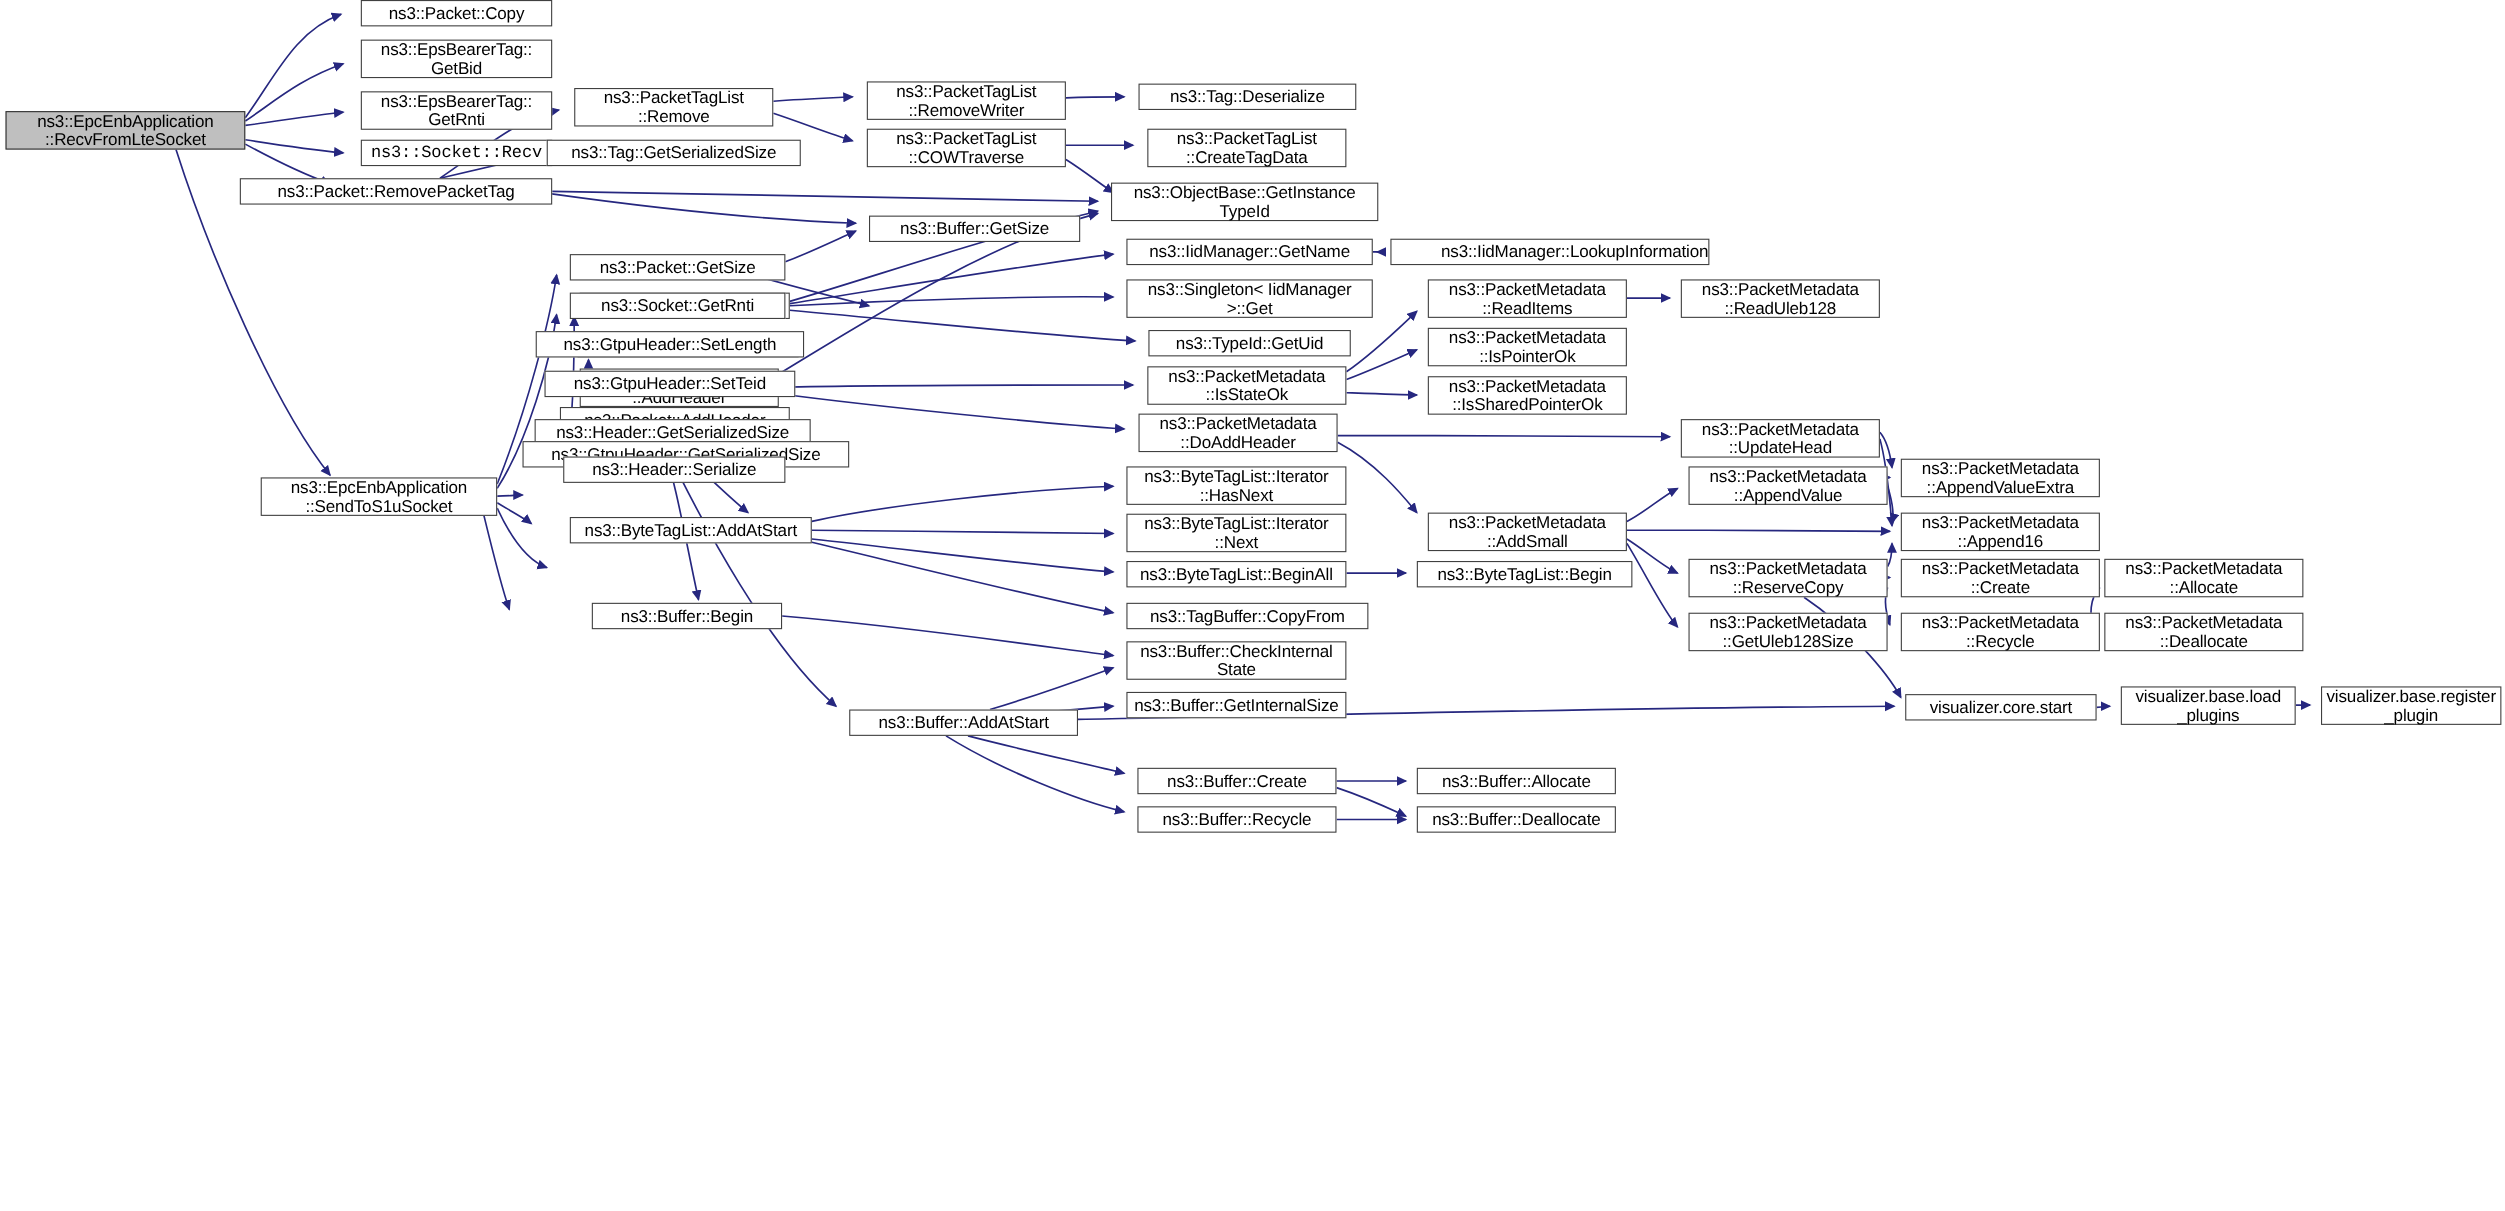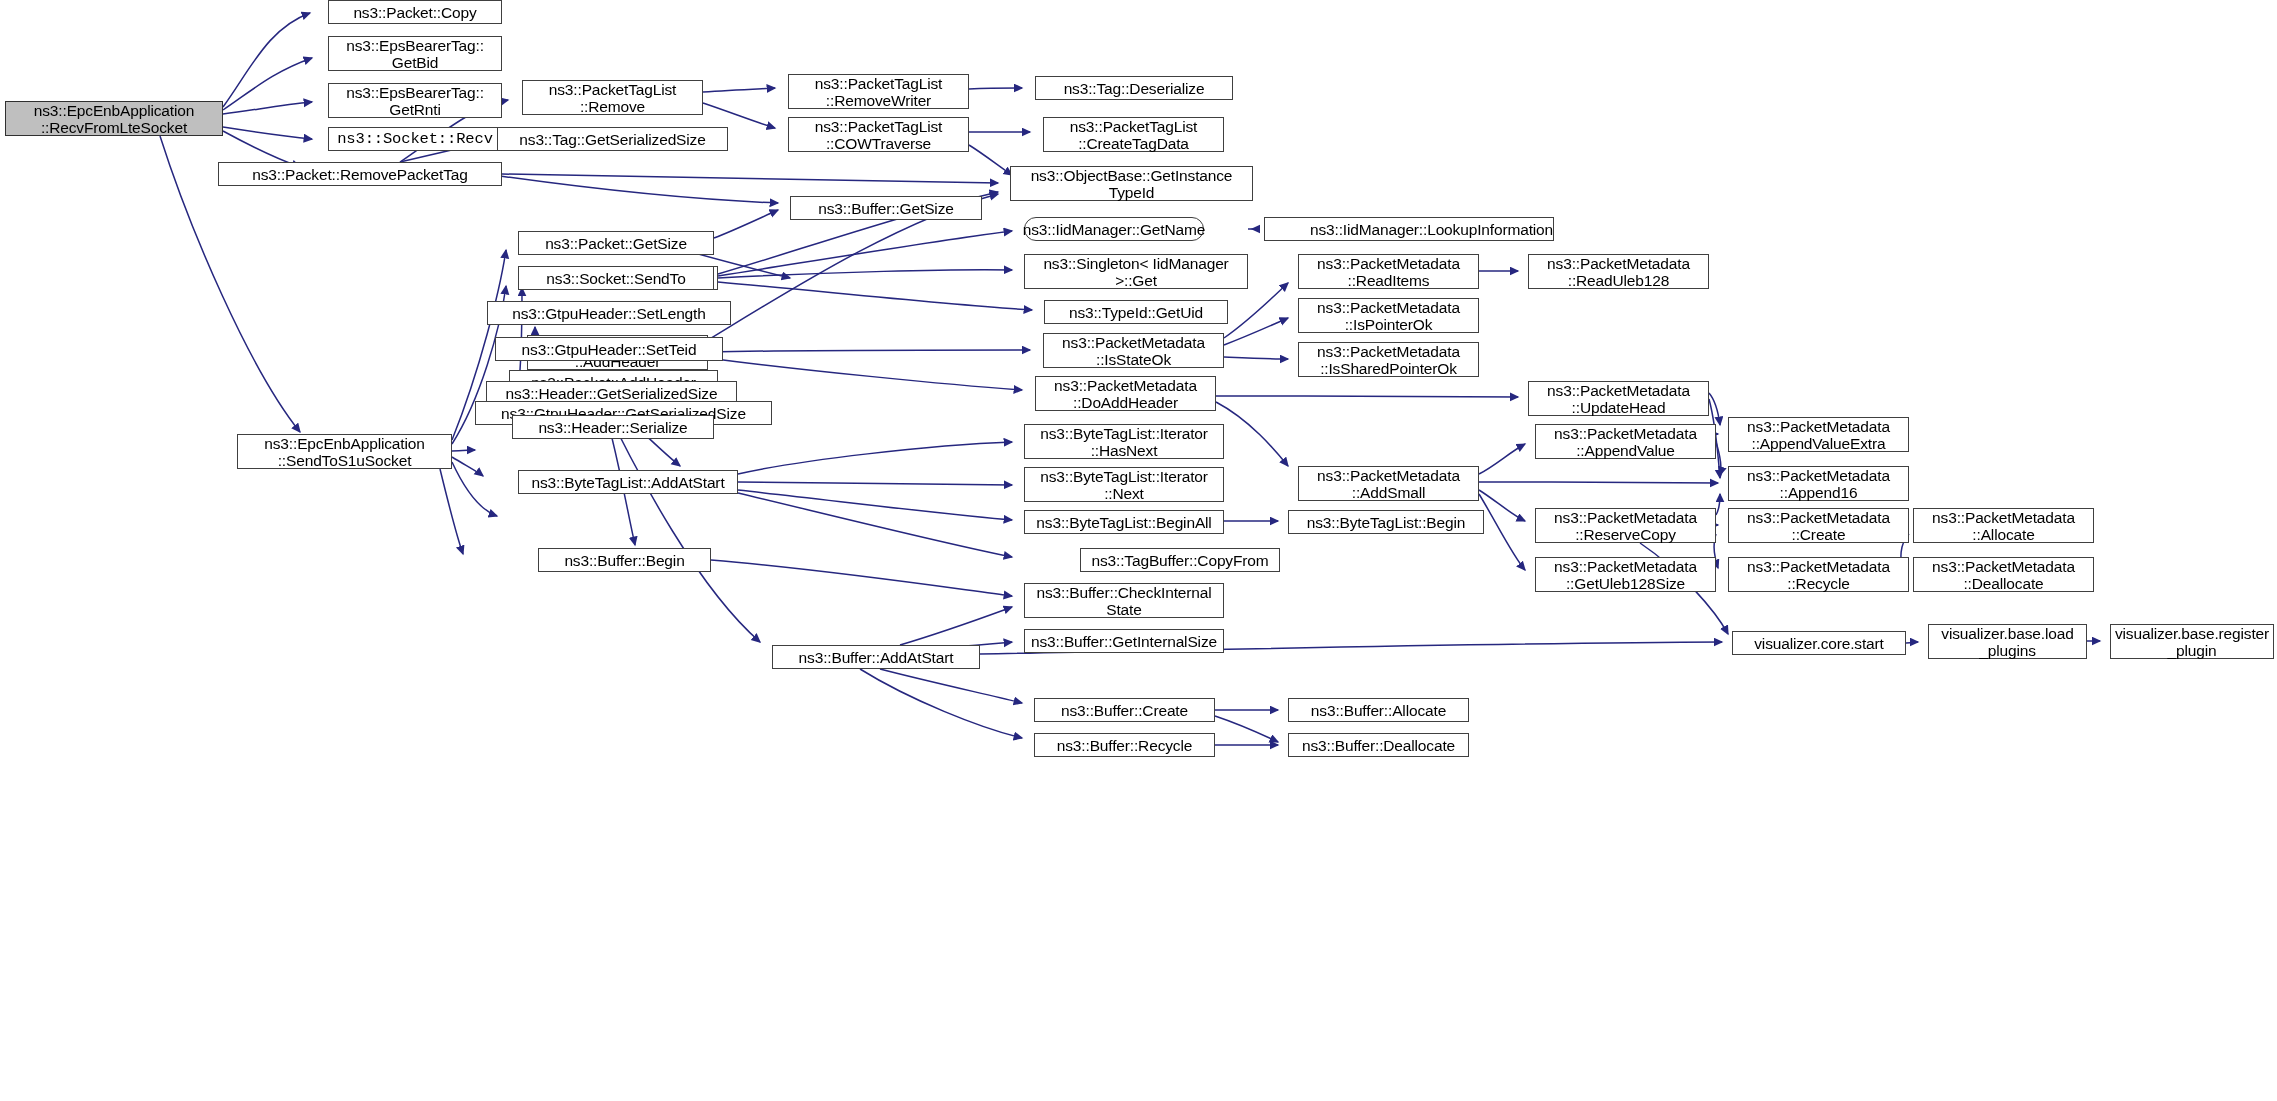--- a/index.html
+++ b/index.html
@@ -147,31 +147,31 @@
     <div class="node" style="left: 788px; top: 74px; width: 181px; height: 35px;">ns3::PacketTagList
 ::RemoveWriter</div>
     <div class="node" style="left: 788px; top: 117px; width: 181px; height: 35px;">ns3::PacketTagList
 ::COWTraverse</div>
     <div class="node" style="left: 1035px; top: 76px; width: 198px; height: 24px;">ns3::Tag::Deserialize</div>
     <div class="node" style="left: 1043px; top: 117px; width: 181px; height: 35px;">ns3::PacketTagList
 ::CreateTagData</div>
     <div class="node" style="left: 1010px; top: 166px; width: 243px; height: 35px;">ns3::ObjectBase::GetInstance
 TypeId</div>
     <div class="node" style="left: 790px; top: 196px; width: 192px; height: 24px;">ns3::Buffer::GetSize</div>
-    <div class="node" style="left: 1024px; top: 217px; width: 180px; height: 24px; border-radius: 12px;">ns3::IidManager::GetName</div>
+    <div class="node" style="left: 1024px; top: 217px; width: 224px; height: 24px;">ns3::IidManager::GetName</div>
     <div class="node" style="left: 1264px; top: 217px; width: 290px; height: 24px; padding-left: 48px;">ns3::IidManager::LookupInformation</div>
     <div class="node" style="left: 518px; top: 231px; width: 196px; height: 24px;">ns3::Packet::GetSize</div>
     <div class="node" style="left: 1024px; top: 254px; width: 224px; height: 35px;">ns3::Singleton&lt; IidManager
 &gt;::Get</div>
     <div class="node" style="left: 1298px; top: 254px; width: 181px; height: 35px;">ns3::PacketMetadata
 ::ReadItems</div>
     <div class="node" style="left: 1528px; top: 254px; width: 181px; height: 35px;">ns3::PacketMetadata
 ::ReadUleb128</div>
     <div class="node" style="left: 527px; top: 266px; width: 191px; height: 24px;">ns3::TypeId::GetName</div>
-    <div class="node" style="left: 518px; top: 266px; width: 196px; height: 24px;">ns3::Socket::SendTo</div>
+    <div class="node" style="left: 518px; top: 266px; width: 196px; height: 24px;">ns3::Socket::GetRnti</div>
     <div class="node" style="left: 1044px; top: 300px; width: 184px; height: 24px;">ns3::TypeId::GetUid</div>
     <div class="node" style="left: 1298px; top: 298px; width: 181px; height: 35px;">ns3::PacketMetadata
 ::IsPointerOk</div>
     <div class="node" style="left: 237px; top: 434px; width: 215px; height: 35px;">ns3::EpcEnbApplication
 ::SendToS1uSocket</div>
     <div class="node" style="left: 525px; top: 301px; width: 201px; height: 24px;">ns3::ByteTagList::Adjust</div>
     <div class="node" style="left: 1043px; top: 333px; width: 181px; height: 35px;">ns3::PacketMetadata
 ::IsStateOk</div>
     <div class="node" style="left: 1298px; top: 342px; width: 181px; height: 35px;">ns3::PacketMetadata
 ::IsSharedPointerOk</div>
@@ -202,21 +202,21 @@
     <div class="node" style="left: 518px; top: 470px; width: 220px; height: 24px;">ns3::ByteTagList::AddAtStart</div>
     <div class="node" style="left: 1024px; top: 510px; width: 200px; height: 24px;">ns3::ByteTagList::BeginAll</div>
     <div class="node" style="left: 1288px; top: 510px; width: 196px; height: 24px;">ns3::ByteTagList::Begin</div>
     <div class="node" style="left: 1535px; top: 508px; width: 181px; height: 35px;">ns3::PacketMetadata
 ::ReserveCopy</div>
     <div class="node" style="left: 1728px; top: 508px; width: 181px; height: 35px;">ns3::PacketMetadata
 ::Create</div>
     <div class="node" style="left: 1913px; top: 508px; width: 181px; height: 35px;">ns3::PacketMetadata
 ::Allocate</div>
     <div class="node" style="left: 538px; top: 548px; width: 173px; height: 24px;">ns3::Buffer::Begin</div>
-    <div class="node" style="left: 1080px; top: 548px; width: 200px; height: 24px;">ns3::TagBuffer::CopyFrom</div>
+    <div class="node" style="left: 1024px; top: 548px; width: 220px; height: 24px;">ns3::TagBuffer::CopyFrom</div>
     <div class="node" style="left: 1535px; top: 557px; width: 181px; height: 35px;">ns3::PacketMetadata
 ::GetUleb128Size</div>
     <div class="node" style="left: 1728px; top: 557px; width: 181px; height: 35px;">ns3::PacketMetadata
 ::Recycle</div>
     <div class="node" style="left: 1913px; top: 557px; width: 181px; height: 35px;">ns3::PacketMetadata
 ::Deallocate</div>
     <div class="node" style="left: 1024px; top: 583px; width: 200px; height: 35px;">ns3::Buffer::CheckInternal
 State</div>
     <div class="node" style="left: 1024px; top: 629px; width: 200px; height: 24px;">ns3::Buffer::GetInternalSize</div>
     <div class="node" style="left: 1732px; top: 631px; width: 174px; height: 24px;">visualizer.core.start</div>

